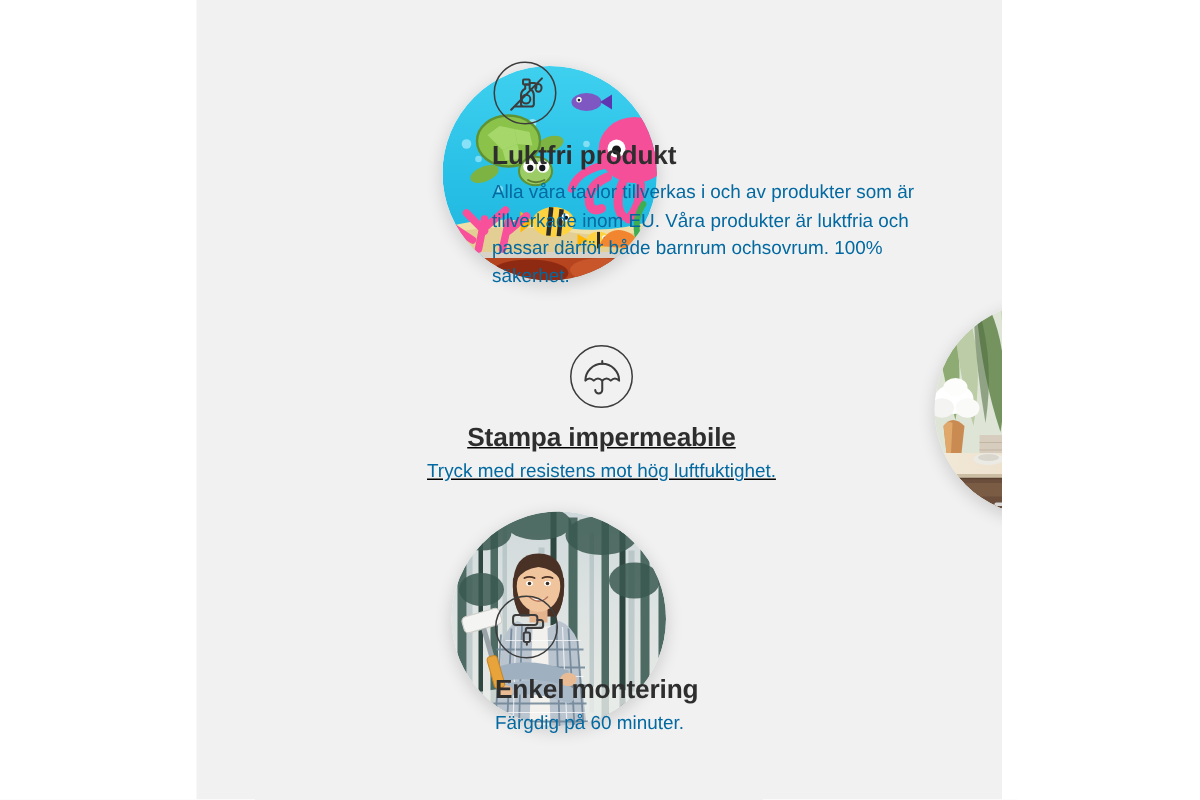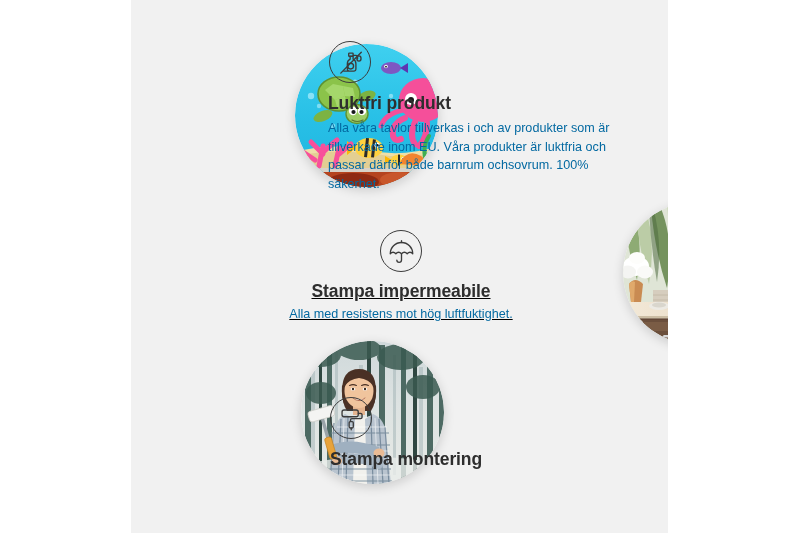--- a/index.html
+++ b/index.html
@@ -297,21 +297,21 @@
 
     <div class="feature" id="feature-waterproof">
       <div class="feature-icon">
         <svg width="27" height="27" viewBox="0 0 30 30" fill="none" stroke="#3c3c3c" stroke-width="1.5" stroke-linecap="round" stroke-linejoin="round">
           <path d="M2.5 17.5 a12.5 12.5 0 0 1 25 0 c-2 -2.2 -4.2 -2.2 -6.2 0 c-2 -2.2 -4.2 -2.2 -6.3 0 c-2.1 -2.2 -4.3 -2.2 -6.3 0 c-2 -2.2 -4.2 -2.2 -6.2 0 z"></path>
           <line x1="15" y1="5" x2="15" y2="3"></line>
           <path d="M15 17.5 v7 a2.6 2.6 0 0 1 -5.2 0"></path>
         </svg>
       </div>
       <div class="feature-title">Stampa impermeabile</div>
-      <div class="feature-desc">Alla med resistens mot hög luftfuktighet.</div>
+      <div class="feature-desc">Tryck med resistens mot hög luftfuktighet.</div>
     </div>
 
     <div class="photo" id="photo-forest">
       <svg viewBox="0 0 143 143" preserveAspectRatio="xMidYMid slice">
         <defs>
           <clipPath id="circ3">
               <circle cx="71.5" cy="71.5" r="71.5"></circle>
             </clipPath>
           <linearGradient id="mistG" x1="0" y1="0" x2="0" y2="1">
             <stop offset="0%" stop-color="#cfd8da"></stop>
@@ -423,17 +423,18 @@
 
     <div class="feature" id="feature-assembly">
       <div class="feature-icon">
         <svg width="27" height="27" viewBox="0 0 30 30" fill="none" stroke="#3c3c3c" stroke-width="1.5" stroke-linecap="round" stroke-linejoin="round">
           <rect x="4.5" y="5.5" width="18" height="7.5" rx="2.2"></rect>
           <path d="M22.5 9.3 h2.6 a1.6 1.6 0 0 1 1.6 1.6 v2.6 a1.6 1.6 0 0 1 -1.6 1.6 h-9.6 a1.6 1.6 0 0 0 -1.6 1.6 v1.4"></path>
           <rect x="12.4" y="18.5" width="4.6" height="7" rx="1.2"></rect>
           <line x1="14.7" y1="25.5" x2="14.7" y2="27.5"></line>
         </svg>
       </div>
-      <div class="feature-title">Stampa montering</div>
+      <div class="feature-title">Enkel montering</div>
+      <div class="feature-desc">Färgdig på 60 minuter.</div>
     </div>
 
   </div>
 </div>
 
 </body></html>

